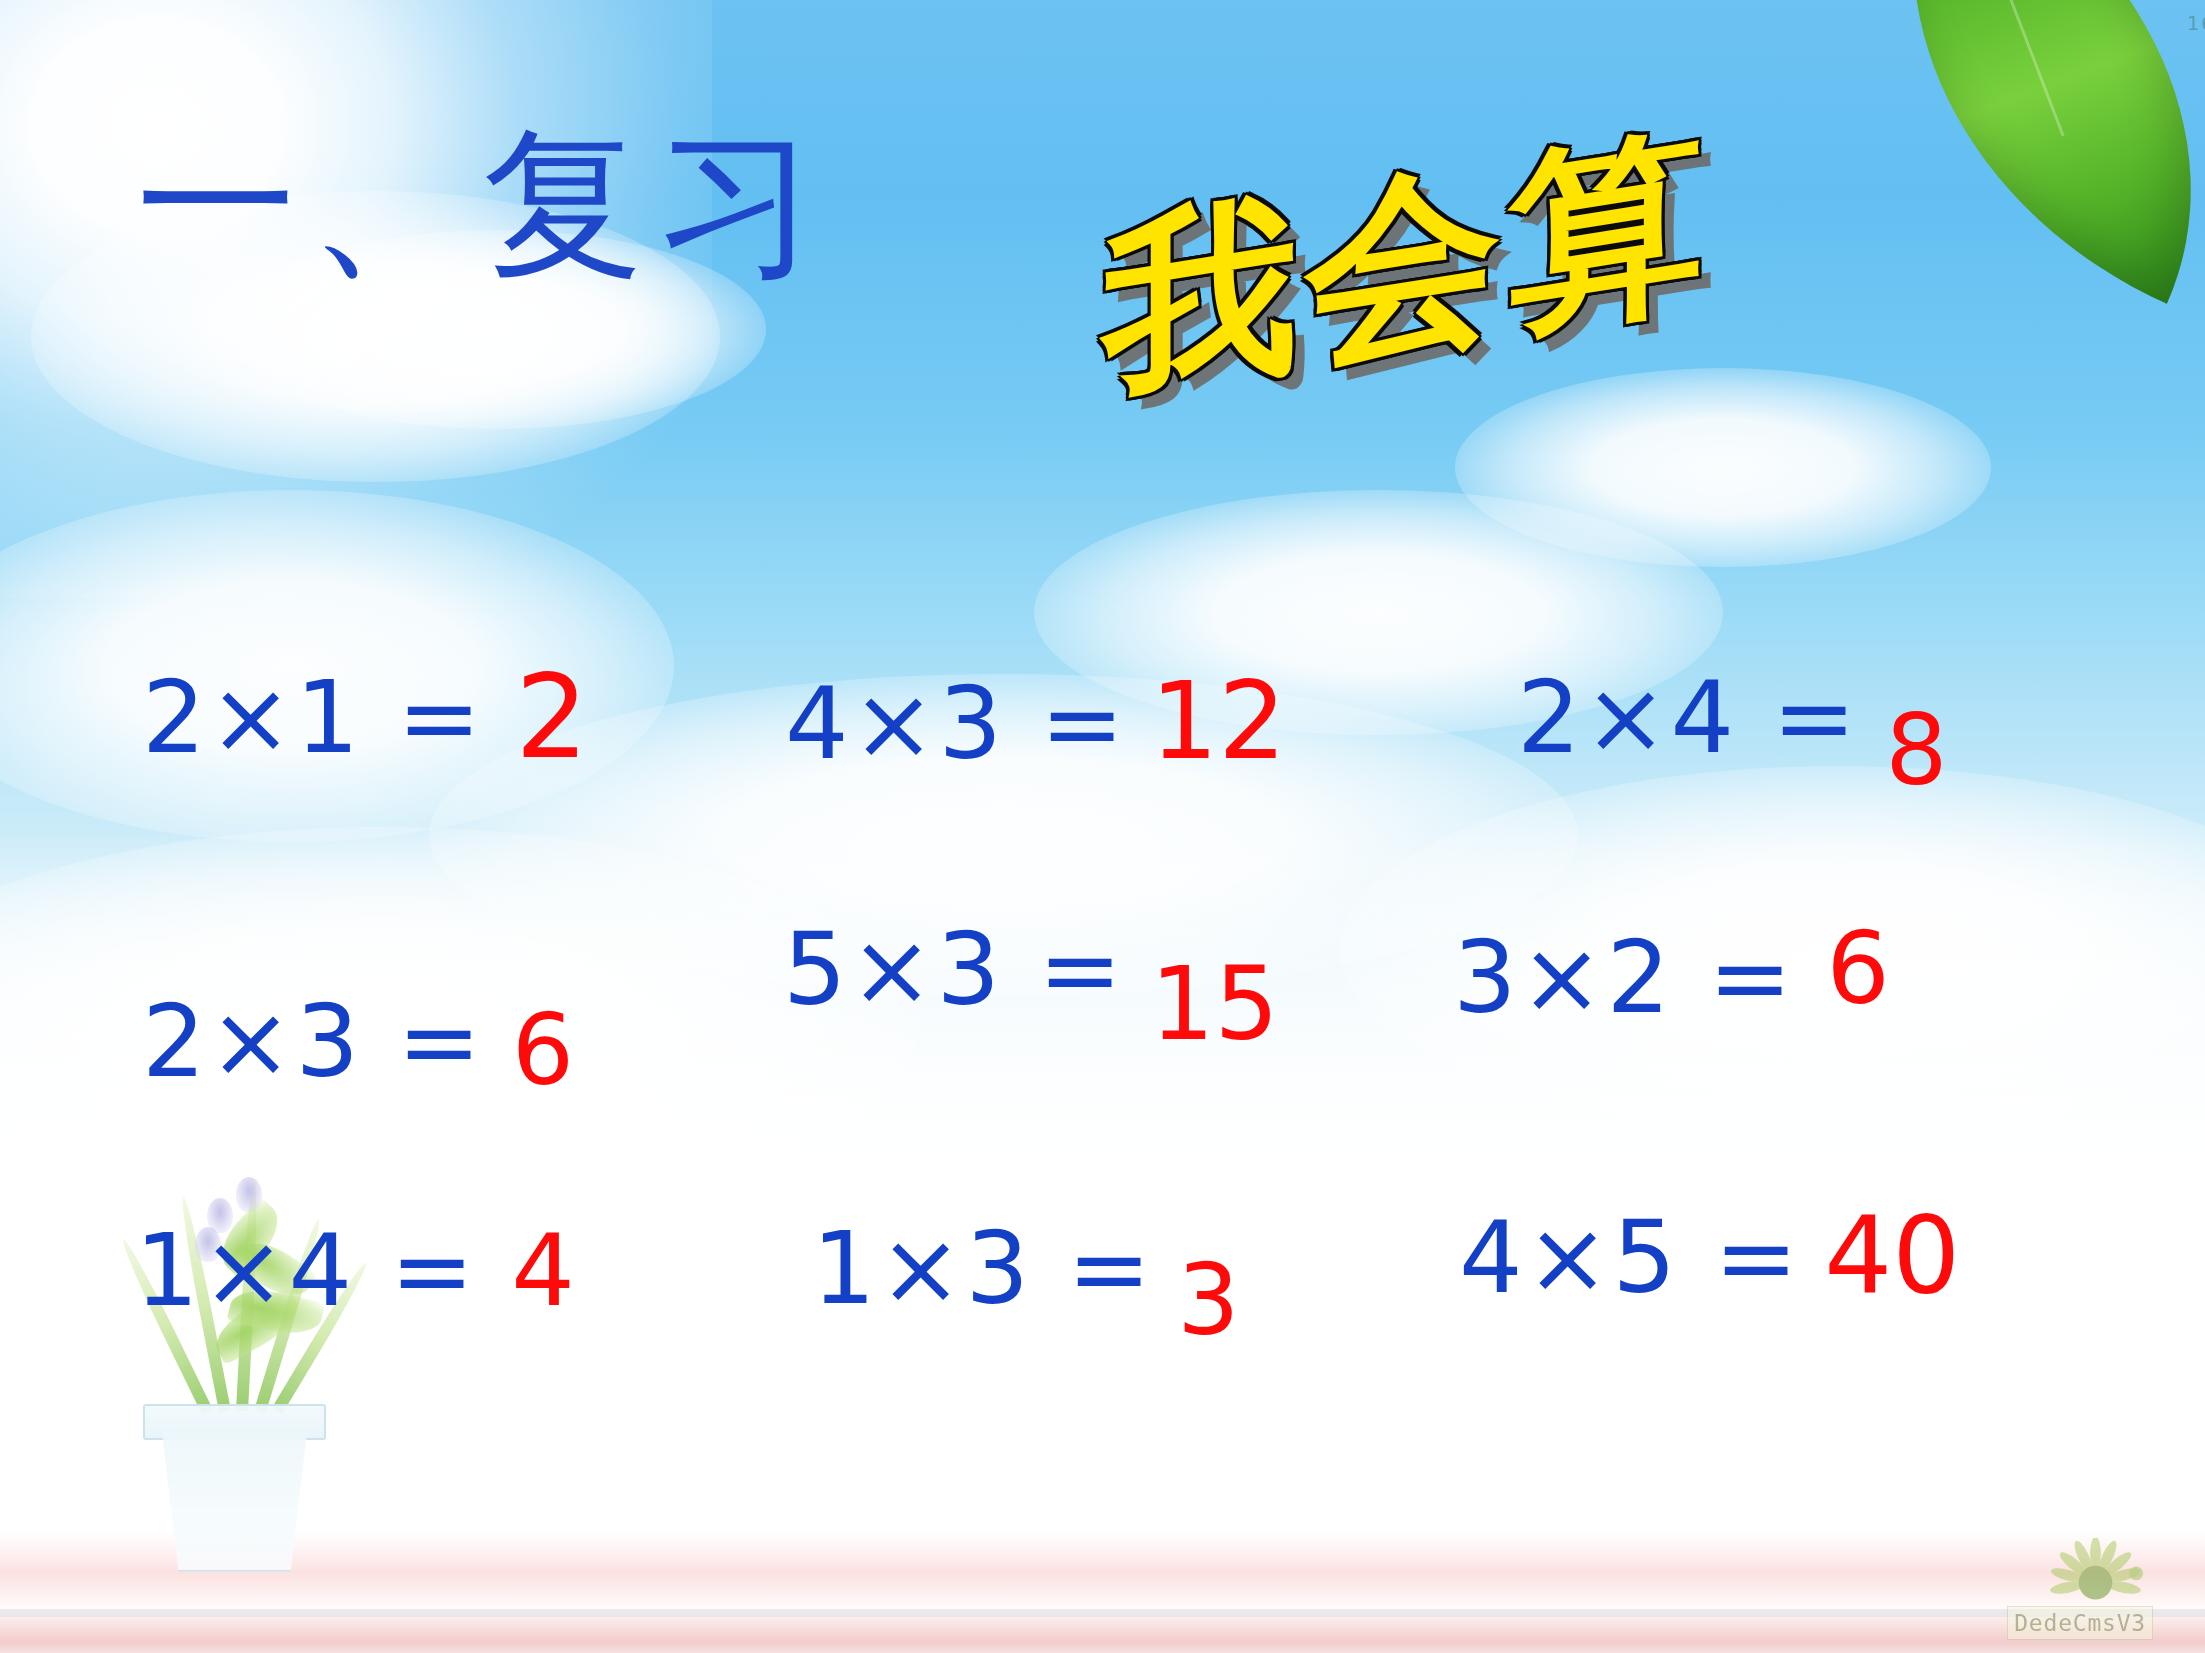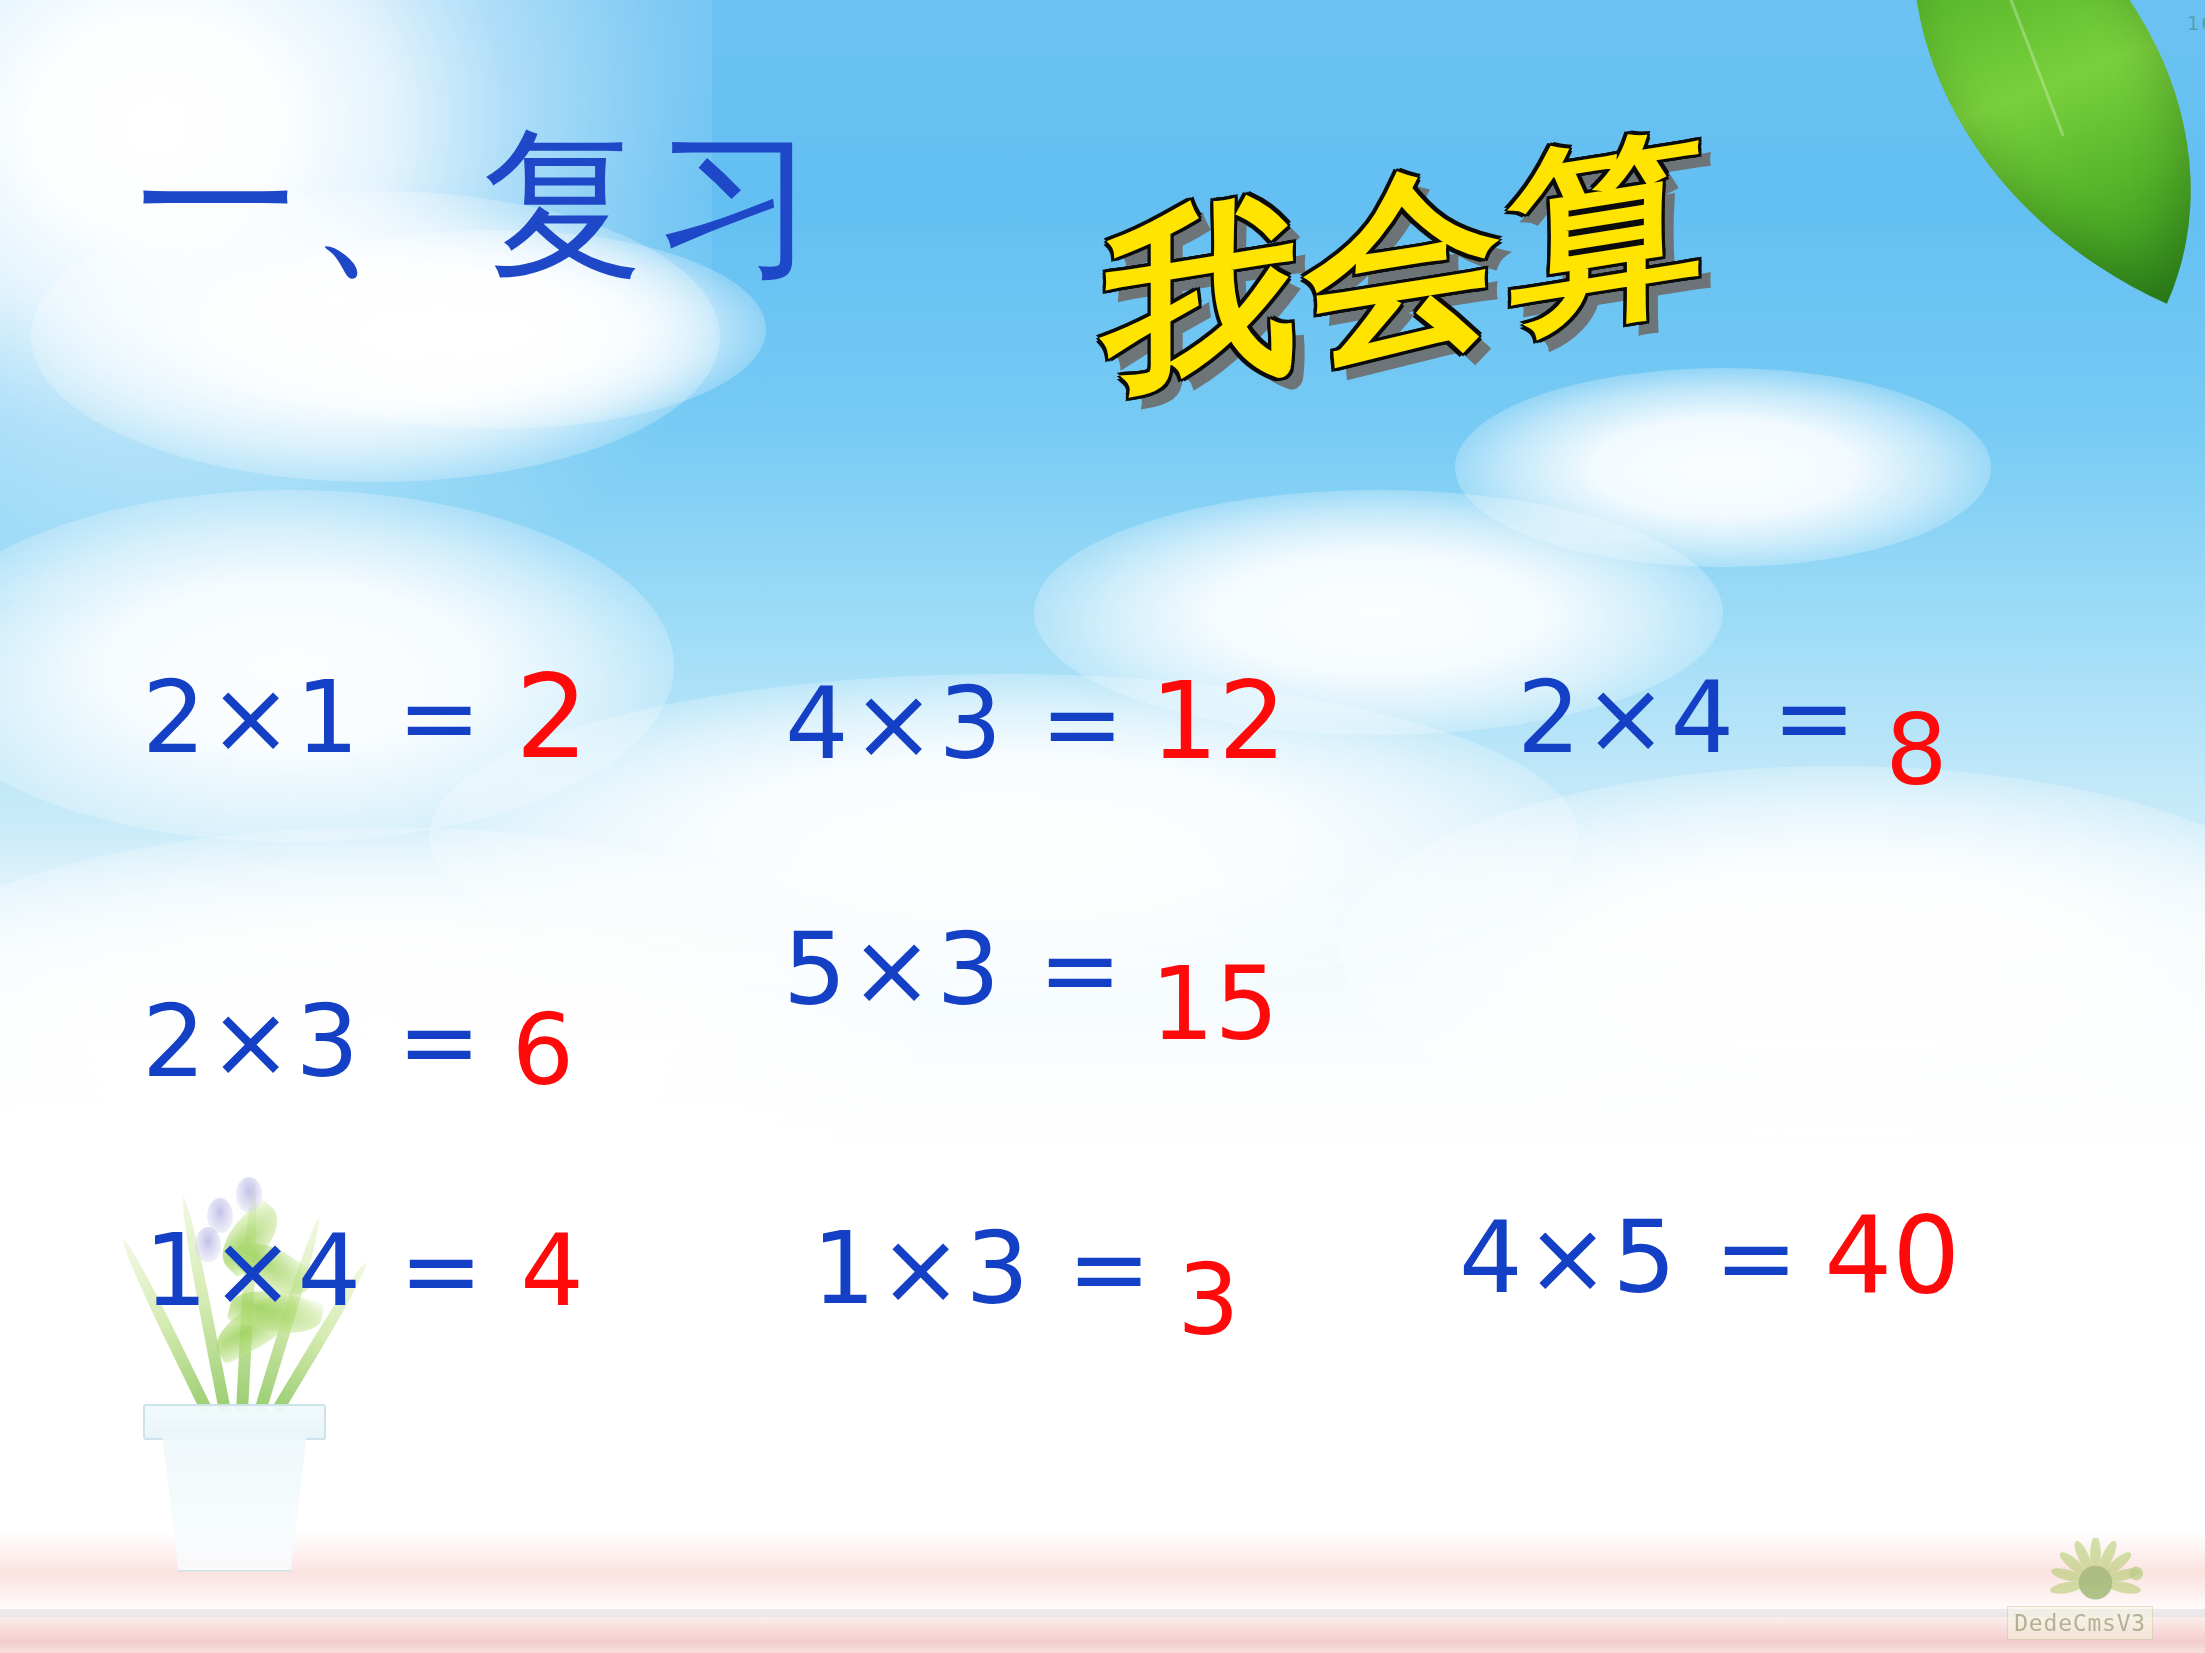--- a/index.html
+++ b/index.html
@@ -260,21 +260,21 @@
 
   .e10 { left: 142px;  top: 992px; }
   .e10 .ans { font-size: 98px; margin-left: 27.6px; position: relative; top: 7.7px; }
 
   .e11 { left: 783px; top: 919px; }
   .e11 .ans { font-size: 101px; margin-left: 25px; position: relative; top: 35px; }
 
   .e12 { left: 1453px; top: 928px; }
   .e12 .ans { font-size: 100px; margin-left: 31px; position: relative; top: -9.2px; }
 
-  .e20 { left: 144px;  top: 1221px; }
+  .e20 { left: 135px;  top: 1221px; }
   .e20 .ans { font-size: 100px; margin-left: 34px; }
 
   .e21 { left: 812px; top: 1219px; }
   .e21 .ans { font-size: 98px; margin-left: 23px; position: relative; top: 31px; }
 
   .e22 { left: 1459px; top: 1202px; }
   .e22 .ans { font-size: 107px; margin-left: 23px; }
 </style>
 </head>
 <body>
@@ -341,20 +341,23 @@
     </div>
 
     <div class="eq e10">
       <span class="expr">2×3 =</span><span class="ans">6</span>
     </div>
 
     <div class="eq e11">
       <span class="expr">5×3 =</span><span class="ans">15</span>
     </div>
 
+    <div class="eq e12">
+      <span class="expr">3×2 =</span><span class="ans">6</span>
+    </div>
 
     <div class="eq e20">
       <span class="expr">1×4 =</span><span class="ans">4</span>
     </div>
 
     <div class="eq e21">
       <span class="expr">1×3 =</span><span class="ans">3</span>
     </div>
 
     <div class="eq e22">

